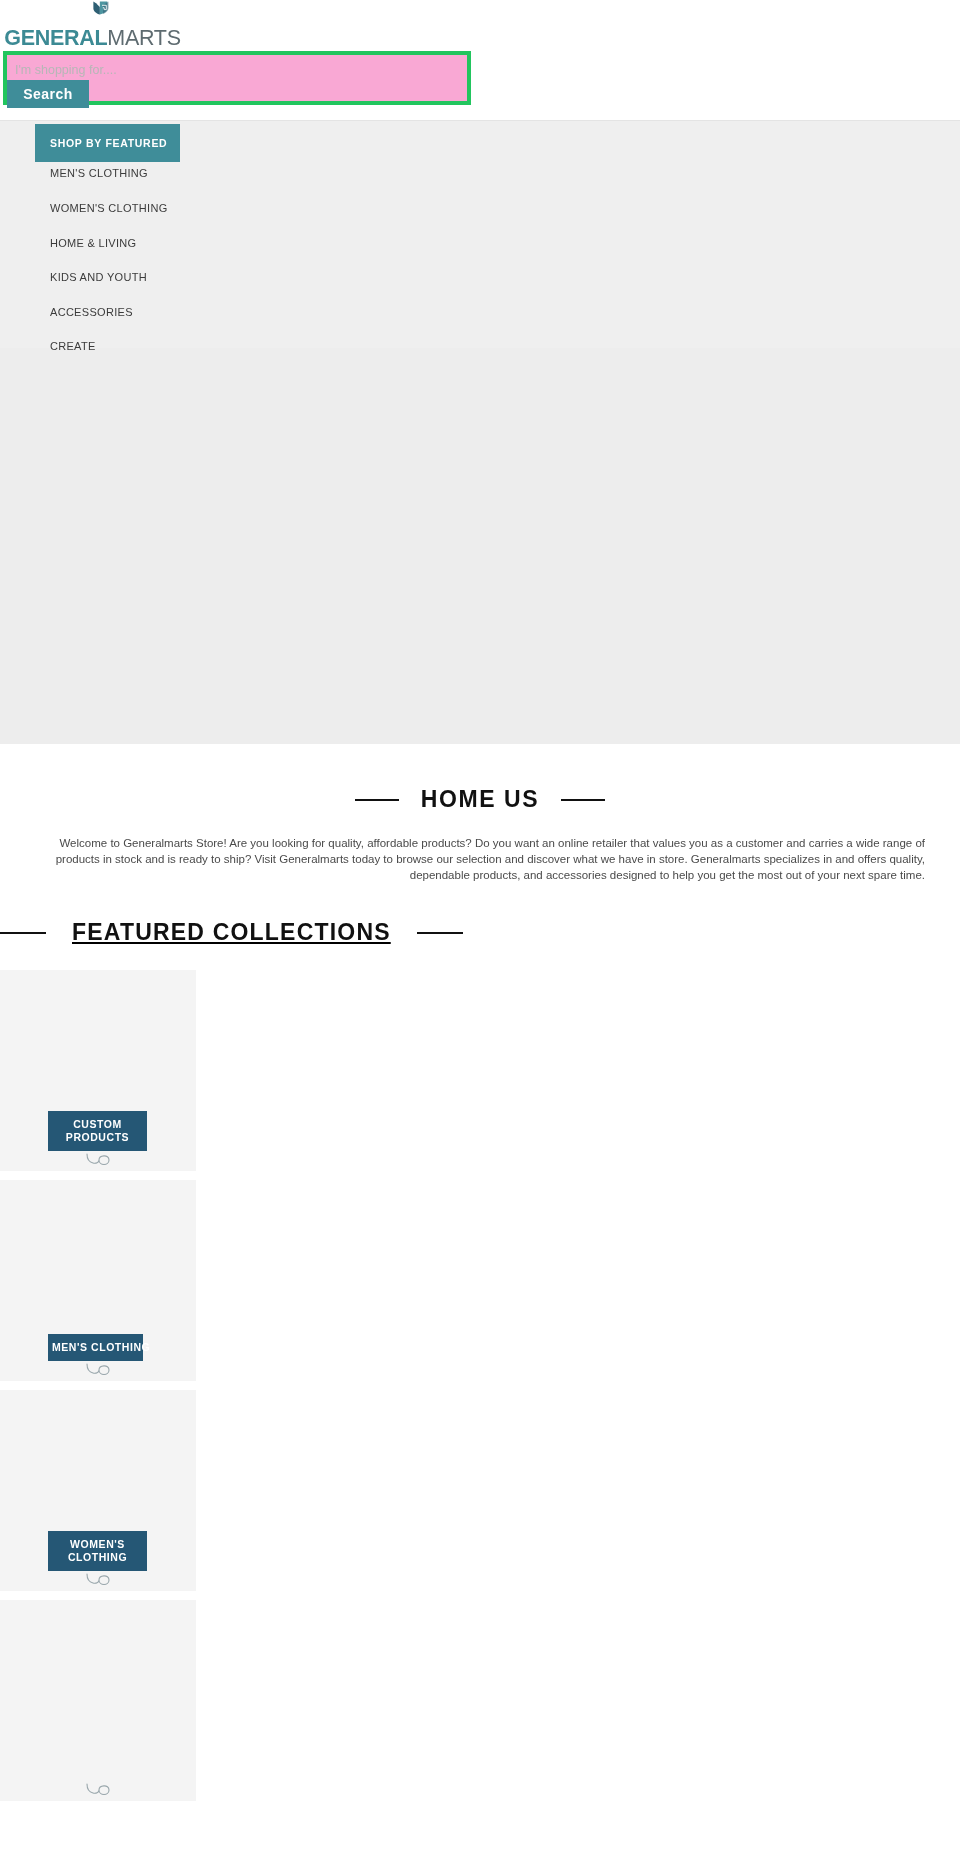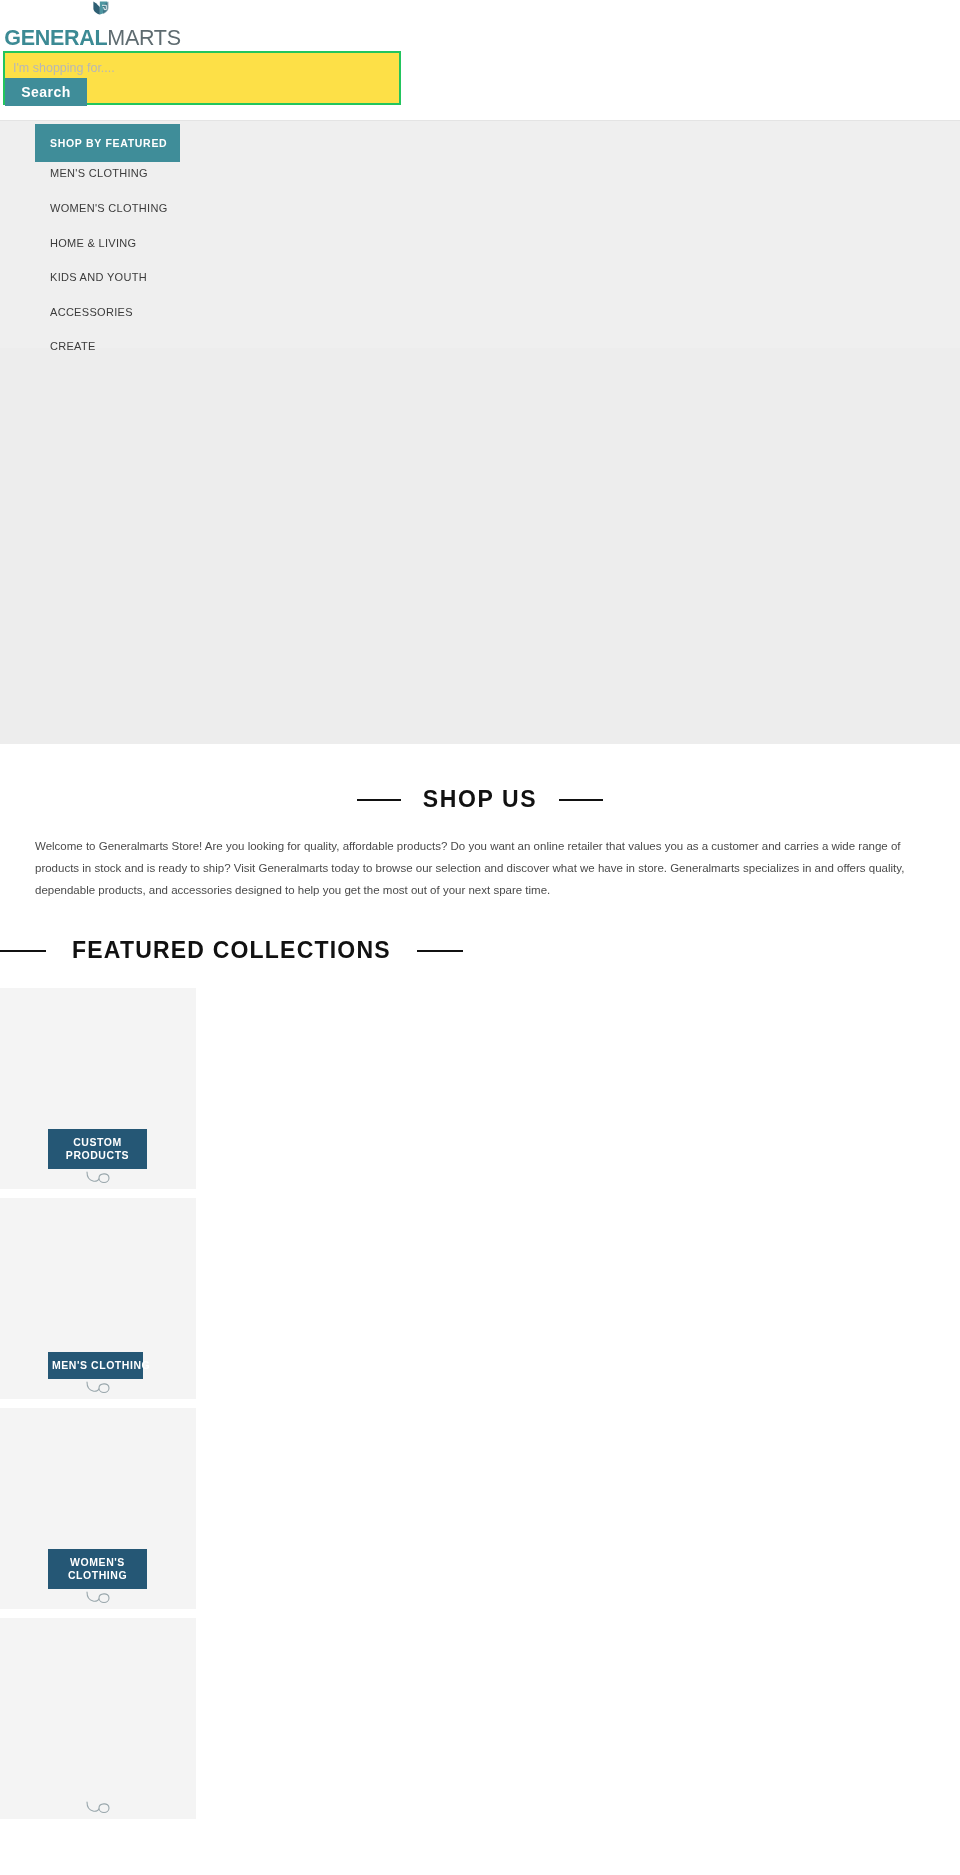--- a/index.html
+++ b/index.html
@@ -48,24 +48,24 @@
   }
   .logo-text .m-light {
     font-weight: 400;
     color: #5e6b70;
   }
 
   .search-row {
     position: absolute;
     left: 3px;
     top: 51px;
-    width: 398px;
+    width: 468px;
     height: 54px;
-    border: 2px solid #22c55e;
-    background: #fde047;
+    border: 4px solid #22c55e;
+    background: #f9a8d4;
   }
   .search-input {
     position: absolute;
     left: 8px;
     top: 4px;
     width: 380px;
     height: 22px;
     border: none;
     outline: none;
     font-family: "Liberation Sans", sans-serif;
@@ -149,31 +149,32 @@
   .heading-text {
     font-size: 23px;
     font-weight: 700;
     letter-spacing: 1.6px;
     color: #111;
     white-space: nowrap;
   }
   .about-body {
     margin: 22px auto 0 auto;
     width: 890px;
-    text-align: left;
+    text-align: right;
     font-size: 11.5px;
-    line-height: 22px;
+    line-height: 16px;
     color: #4a4a4a;
   }
 
   
   .featured-section {
     width: 960px;
     padding-top: 36px;
     background: #ffffff;
+    text-decoration: underline;
   }
   .featured-heading-row {
     display: flex;
     align-items: center;
     gap: 26px;
     padding-left: 0px;
   }
   .featured-heading-row .rule { width: 46px; }
   .featured-heading-row .heading-text { font-size: 23px; letter-spacing: 1.2px; }
 
@@ -250,21 +251,21 @@
   <div class="cat-item" style="top:150px">KIDS AND YOUTH</div>
   <div class="cat-item" style="top:185px">ACCESSORIES</div>
   <div class="cat-item" style="top:219px">CREATE</div>
 </nav>
 
 <section class="hero"></section>
 
 <section class="about-section">
   <div class="heading-row">
     <span class="rule"></span>
-    <h2 class="heading-text">SHOP US</h2>
+    <h2 class="heading-text">HOME US</h2>
     <span class="rule"></span>
   </div>
   <p class="about-body">Welcome to Generalmarts Store! Are you looking for quality, affordable products? Do you want an online retailer that values you as a customer and carries a wide range of products in stock and is ready to ship? Visit Generalmarts today to browse our selection and discover what we have in store. Generalmarts specializes in and offers quality, dependable products, and accessories designed to help you get the most out of your next spare time.</p>
 </section>
 
 <section class="featured-section">
   <div class="featured-heading-row">
     <span class="rule"></span>
     <h2 class="heading-text">FEATURED COLLECTIONS</h2>
     <span class="rule"></span>

